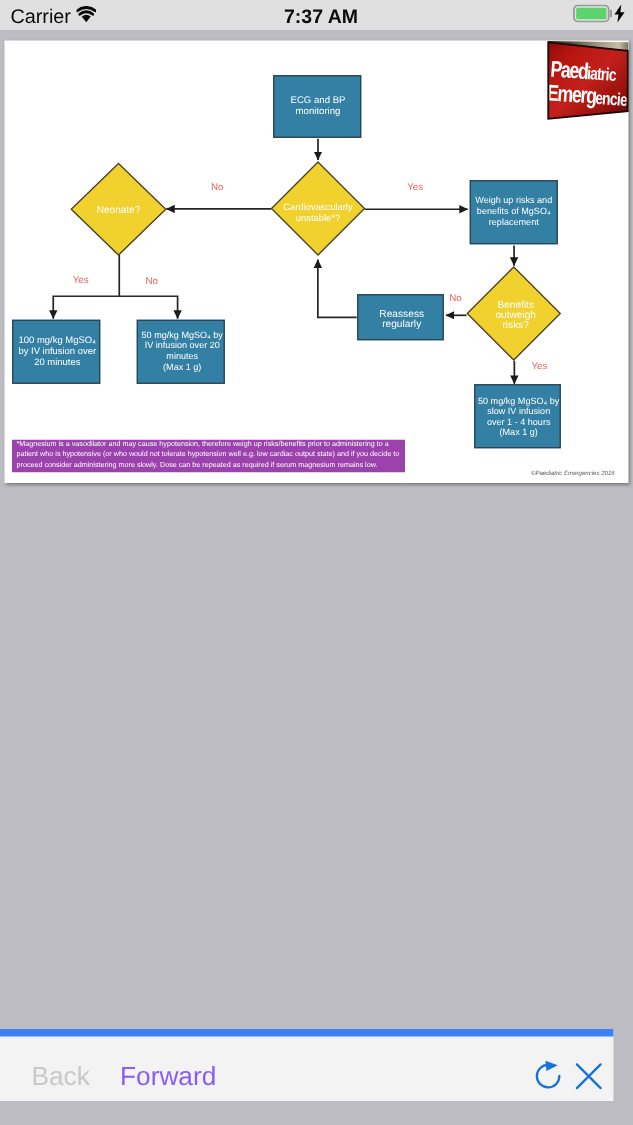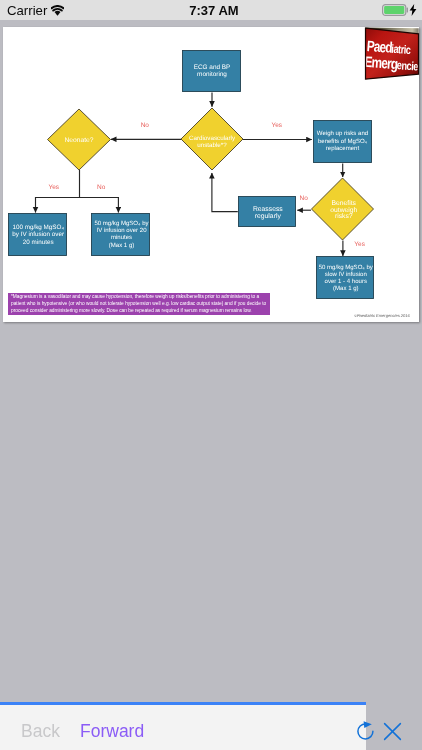--- a/index.html
+++ b/index.html
@@ -19,22 +19,22 @@
   .page{position:absolute;left:3px;top:7px;width:416px;height:295px;background:#fff;
         box-shadow:1px 1px 2px rgba(0,0,0,.35);}
   .chart{position:absolute;left:0;top:0;}
   .chart text{-webkit-font-smoothing:antialiased;text-rendering:geometricPrecision;}
 
   
   .logo{position:absolute;left:360px;top:0px;width:62px;height:90px;}
   .logo svg{display:block;}
   .logo-txt{font-family:"Liberation Sans",sans-serif;font-weight:bold;fill:#fff;}
   
-  .toolbar{position:absolute;left:0;bottom:0;width:366px;height:48px;background:#f3f3f3;
-           border-top:3px solid #3b82f6;}
+  .toolbar{position:absolute;left:0;bottom:16px;width:409px;height:48px;background:#f3f3f3;
+           border-top:5px solid #3b82f6;}
   .tb-back{position:absolute;left:21px;top:16px;font-size:17.5px;color:#c8c8ca;}
   .tb-fwd{position:absolute;left:80px;top:16px;font-size:17.5px;color:#8b5cf6;}
   .tb-reload{position:absolute;left:355px;top:16px;}
   .tb-close{position:absolute;left:383px;top:17px;}
 </style>
 </head>
 <body>
 
 <div class="statusbar">
   <div class="sb-left">

